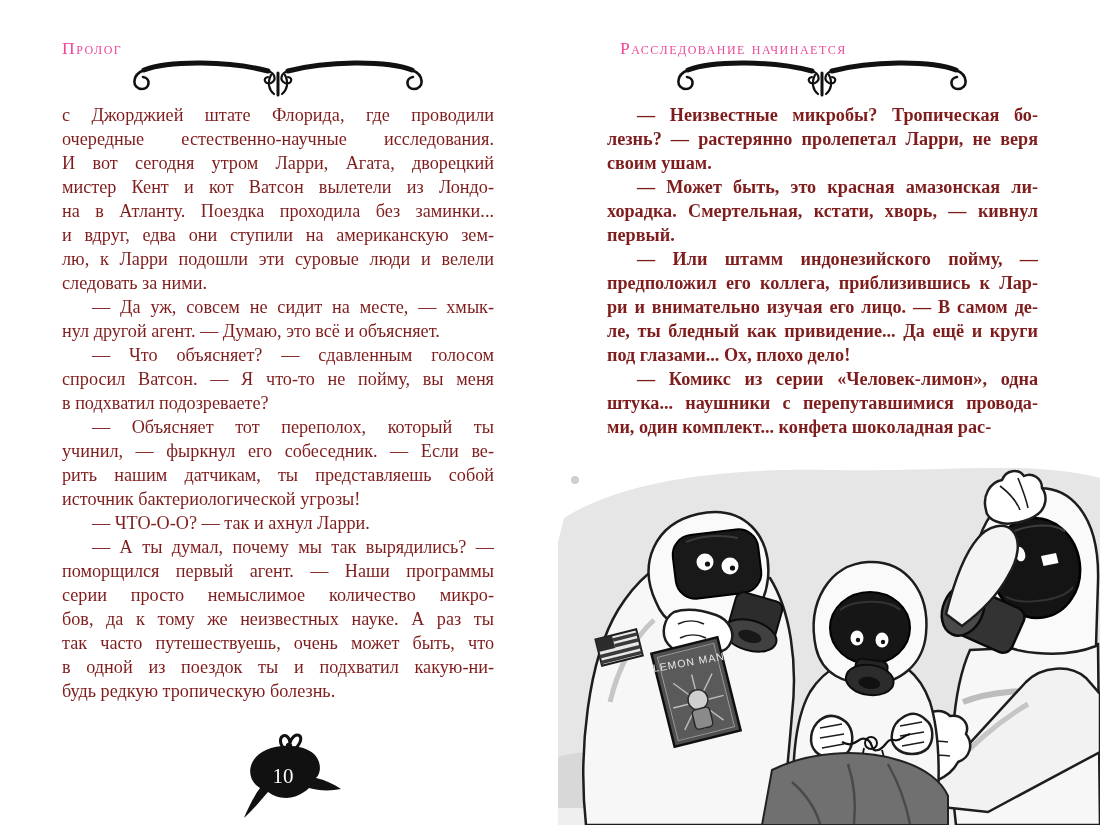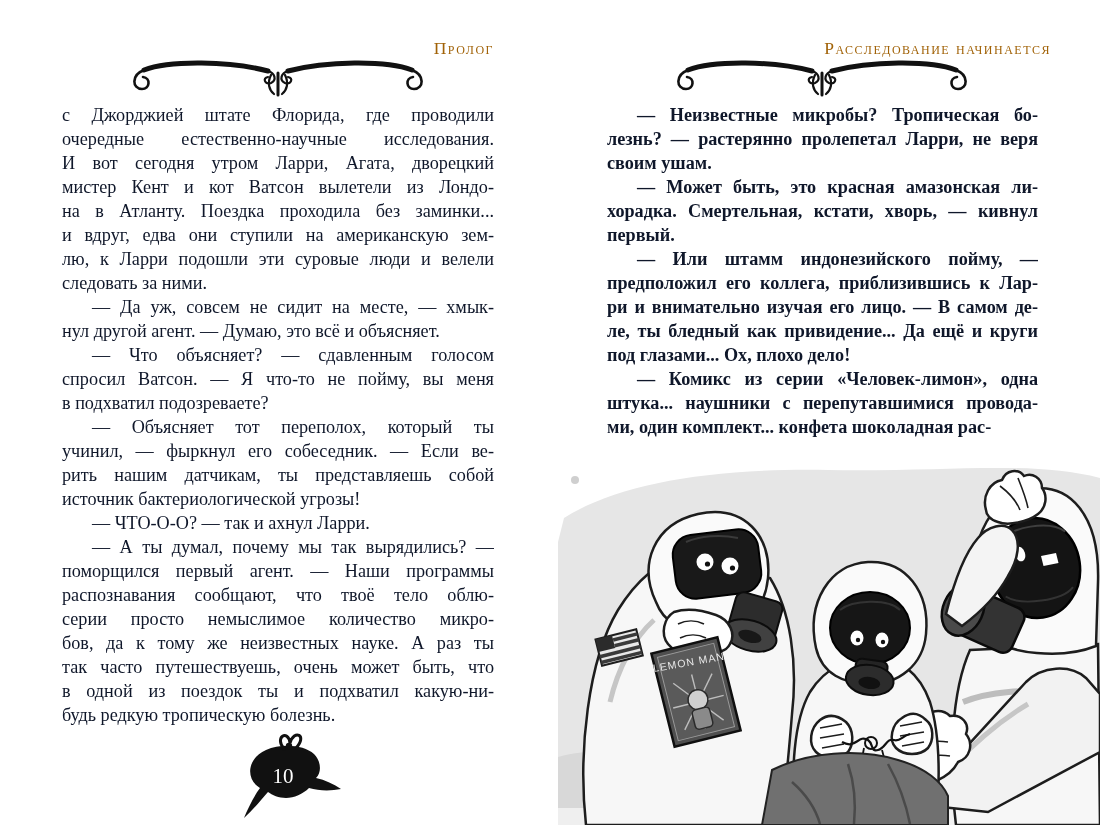--- a/index.html
+++ b/index.html
@@ -3,28 +3,28 @@
 <meta charset="utf-8">
 <style>
   html,body{margin:0;padding:0;}
   body{
     width:1100px;height:825px;position:relative;overflow:hidden;
     background:#ffffff;
     font-family:"Liberation Serif","DejaVu Serif",serif;
   }
   .page-header{
     position:absolute;top:38px;height:22px;
-    text-align:right;
+    text-align:left;
     font-variant:small-caps;
-    font-size:17.5px;letter-spacing:1.5px;color:#a16207;
+    font-size:17.5px;letter-spacing:1.5px;color:#ec4899;
   }
   .flourish{position:absolute;top:57px;width:320px;height:44px;}
   .textcol{
     position:absolute;top:103px;
-    font-size:18.2px;line-height:24px;color:#0f172a;
+    font-size:18.2px;line-height:24px;color:#7f1d1d;
   }
   .para{margin:0;}
   .line{
     text-align:justify;text-align-last:justify;
     height:24px;overflow:hidden;white-space:normal;
   }
   .line.last{text-align-last:left;}
   .line.first{text-indent:30px;}
   #left-text{left:62px;width:432px;}
   #right-text{left:607px;width:431px;font-weight:bold;}
@@ -79,21 +79,20 @@
       <div class="line">учинил, — фыркнул его собеседник. — Если ве-</div>
       <div class="line">рить нашим датчикам, ты представляешь собой</div>
       <div class="line last">источник бактериологической угрозы!</div>
     </div>
     <div class="para">
       <div class="line last first">— ЧТО-О-О? — так и ахнул Ларри.</div>
     </div>
     <div class="para">
       <div class="line first">— А ты думал, почему мы так вырядились? —</div>
       <div class="line">поморщился первый агент. — Наши программы</div>
-      <div class="line">распознавания сообщают, что твоё тело облю-</div>
       <div class="line">серии просто немыслимое количество микро-</div>
       <div class="line">бов, да к тому же неизвестных науке. А раз ты</div>
       <div class="line">так часто путешествуешь, очень может быть, что</div>
       <div class="line">в одной из поездок ты и подхватил какую-ни-</div>
       <div class="line last">будь редкую тропическую болезнь.</div>
     </div>
   </div>
 
 <svg id="page-ornament" viewBox="0 0 110 96">
   <path d="M28,62 C14,54 14,33 34,24 C50,17 72,19 82,28 C89,35 90,46 84,52

